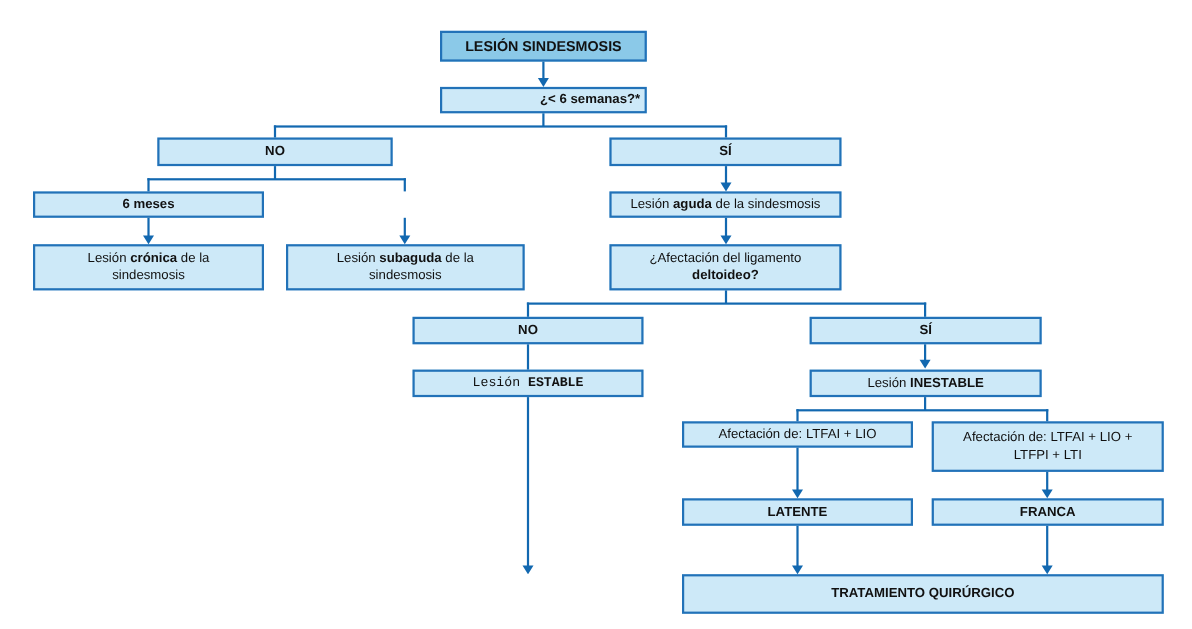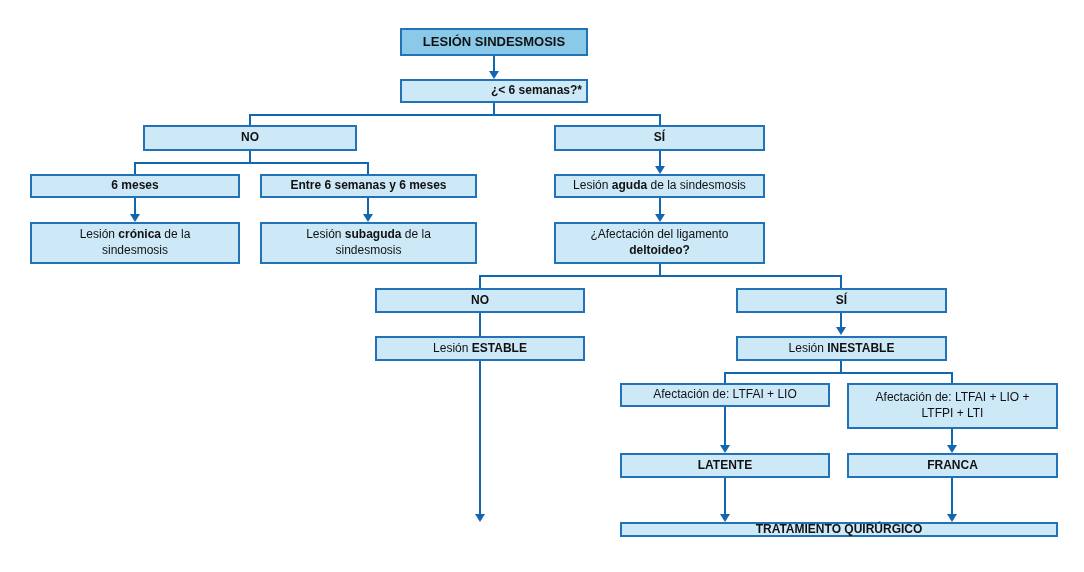--- a/index.html
+++ b/index.html
@@ -29,52 +29,49 @@
   #n-q{left:400px;top:79px;width:188px;height:24px;justify-content:flex-end;}
   #n-no1{left:143px;top:125px;width:214px;height:26px;}
   #n-si1{left:554px;top:125px;width:211px;height:26px;}
   #n-m6{left:30px;top:174px;width:210px;height:24px;}
   #n-entre{left:260px;top:174px;width:217px;height:24px;}
   #n-cronica{left:30px;top:222px;width:210px;height:42px;}
   #n-subaguda{left:260px;top:222px;width:217px;height:42px;}
   #n-aguda{left:554px;top:174px;width:211px;height:24px;}
   #n-delt{left:554px;top:222px;width:211px;height:42px;}
   #n-no2{left:375px;top:288px;width:210px;height:25px;}
-  #n-estable{left:375px;top:336px;width:210px;height:25px;}
+  #n-estable{left:375px;top:336px;width:210px;height:25px;font-family:Liberation Mono, monospace;}
   #n-si2{left:736px;top:288px;width:211px;height:25px;}
   #n-inestable{left:736px;top:336px;width:211px;height:25px;}
   #n-afect1{left:620px;top:383px;width:210px;height:24px;}
   #n-afect2{left:847px;top:383px;width:211px;height:46px;}
   #n-latente{left:620px;top:453px;width:210px;height:25px;}
   #n-franca{left:847px;top:453px;width:211px;height:25px;}
   #n-cons{left:375px;top:522px;width:210px;height:28px;}
-  #n-quir{left:620px;top:522px;width:438px;height:15px;}
+  #n-quir{left:620px;top:522px;width:438px;height:36px;}
 </style>
 </head>
 <body>
 
 <div class="stage">
 
   <div id="n-root" class="box dark bold">
     <span class="t">LESIÓN SINDESMOSIS</span>
   </div>
   <div id="n-q" class="box bold">
     <span class="t">¿&lt; 6 semanas?*</span>
   </div>
   <div id="n-no1" class="box bold">
     <span class="t">NO</span>
   </div>
   <div id="n-si1" class="box bold">
     <span class="t">SÍ</span>
   </div>
   <div id="n-m6" class="box bold">
     <span class="t">6 meses</span>
-  </div>
-  <div id="n-entre" class="box bold">
-    <span class="t">Entre 6 semanas y 6 meses</span>
   </div>
   <div id="n-cronica" class="box">
     <span class="t"><span>Lesión </span><b>crónica</b><span> de la</span><br><span>sindesmosis</span></span>
   </div>
   <div id="n-subaguda" class="box">
     <span class="t"><span>Lesión </span><b>subaguda</b><span> de la</span><br><span>sindesmosis</span></span>
   </div>
   <div id="n-aguda" class="box">
     <span class="t"><span>Lesión </span><b>aguda</b><span> de la sindesmosis</span></span>
   </div>

